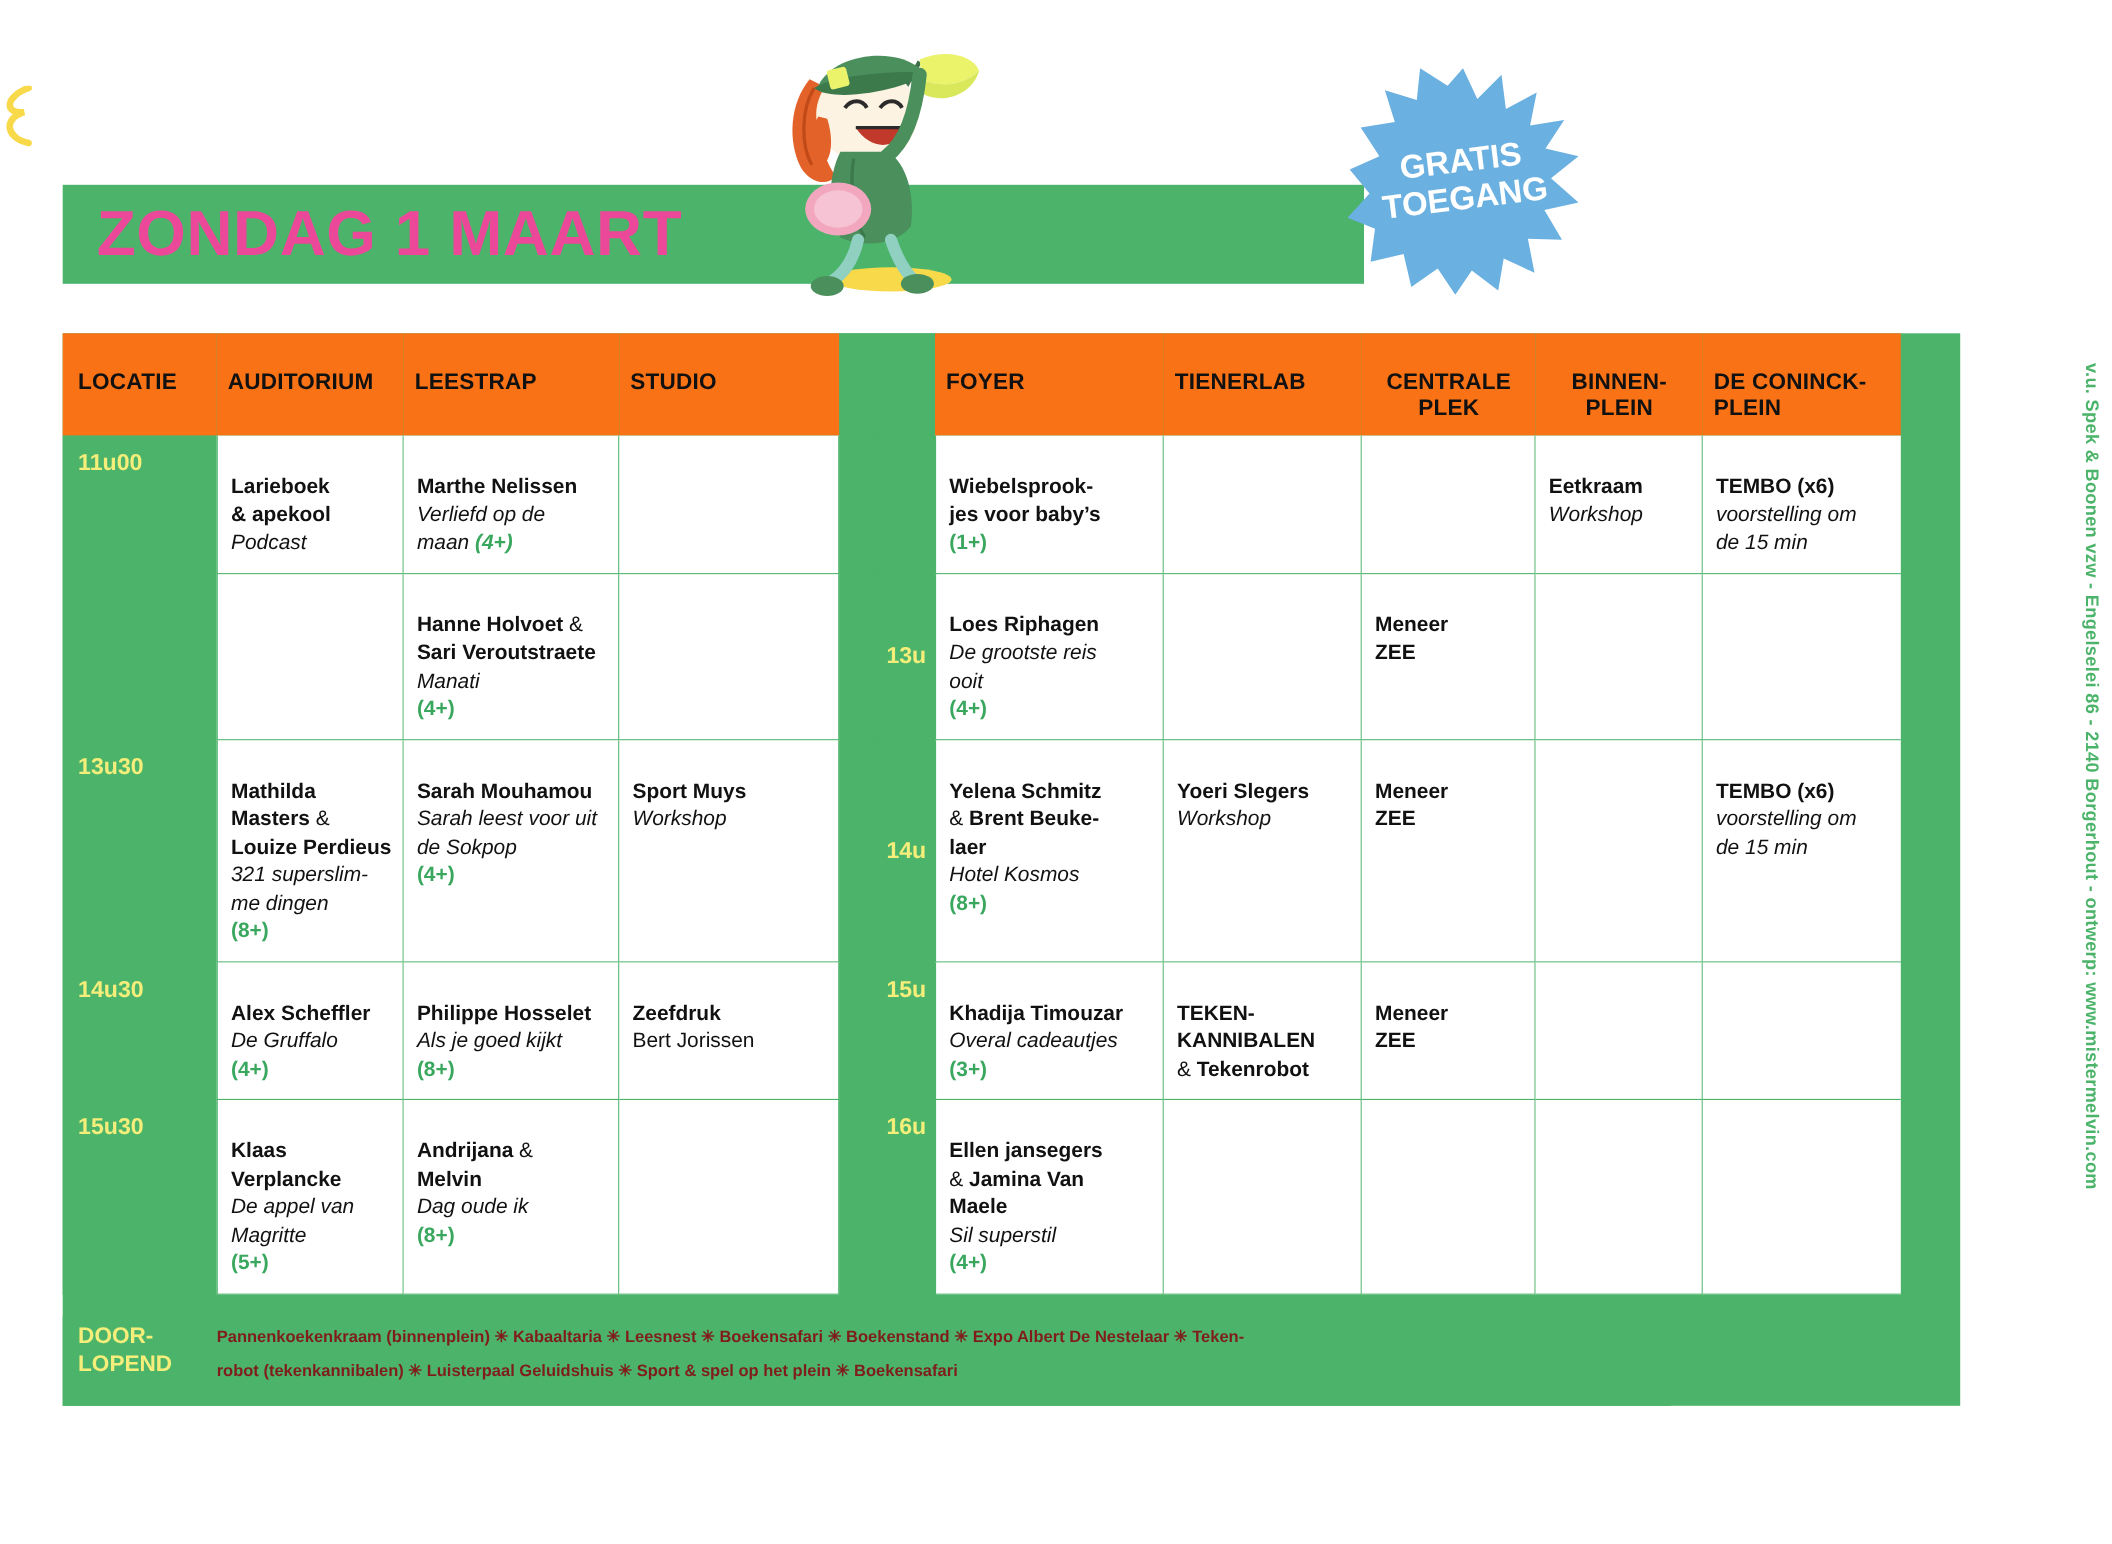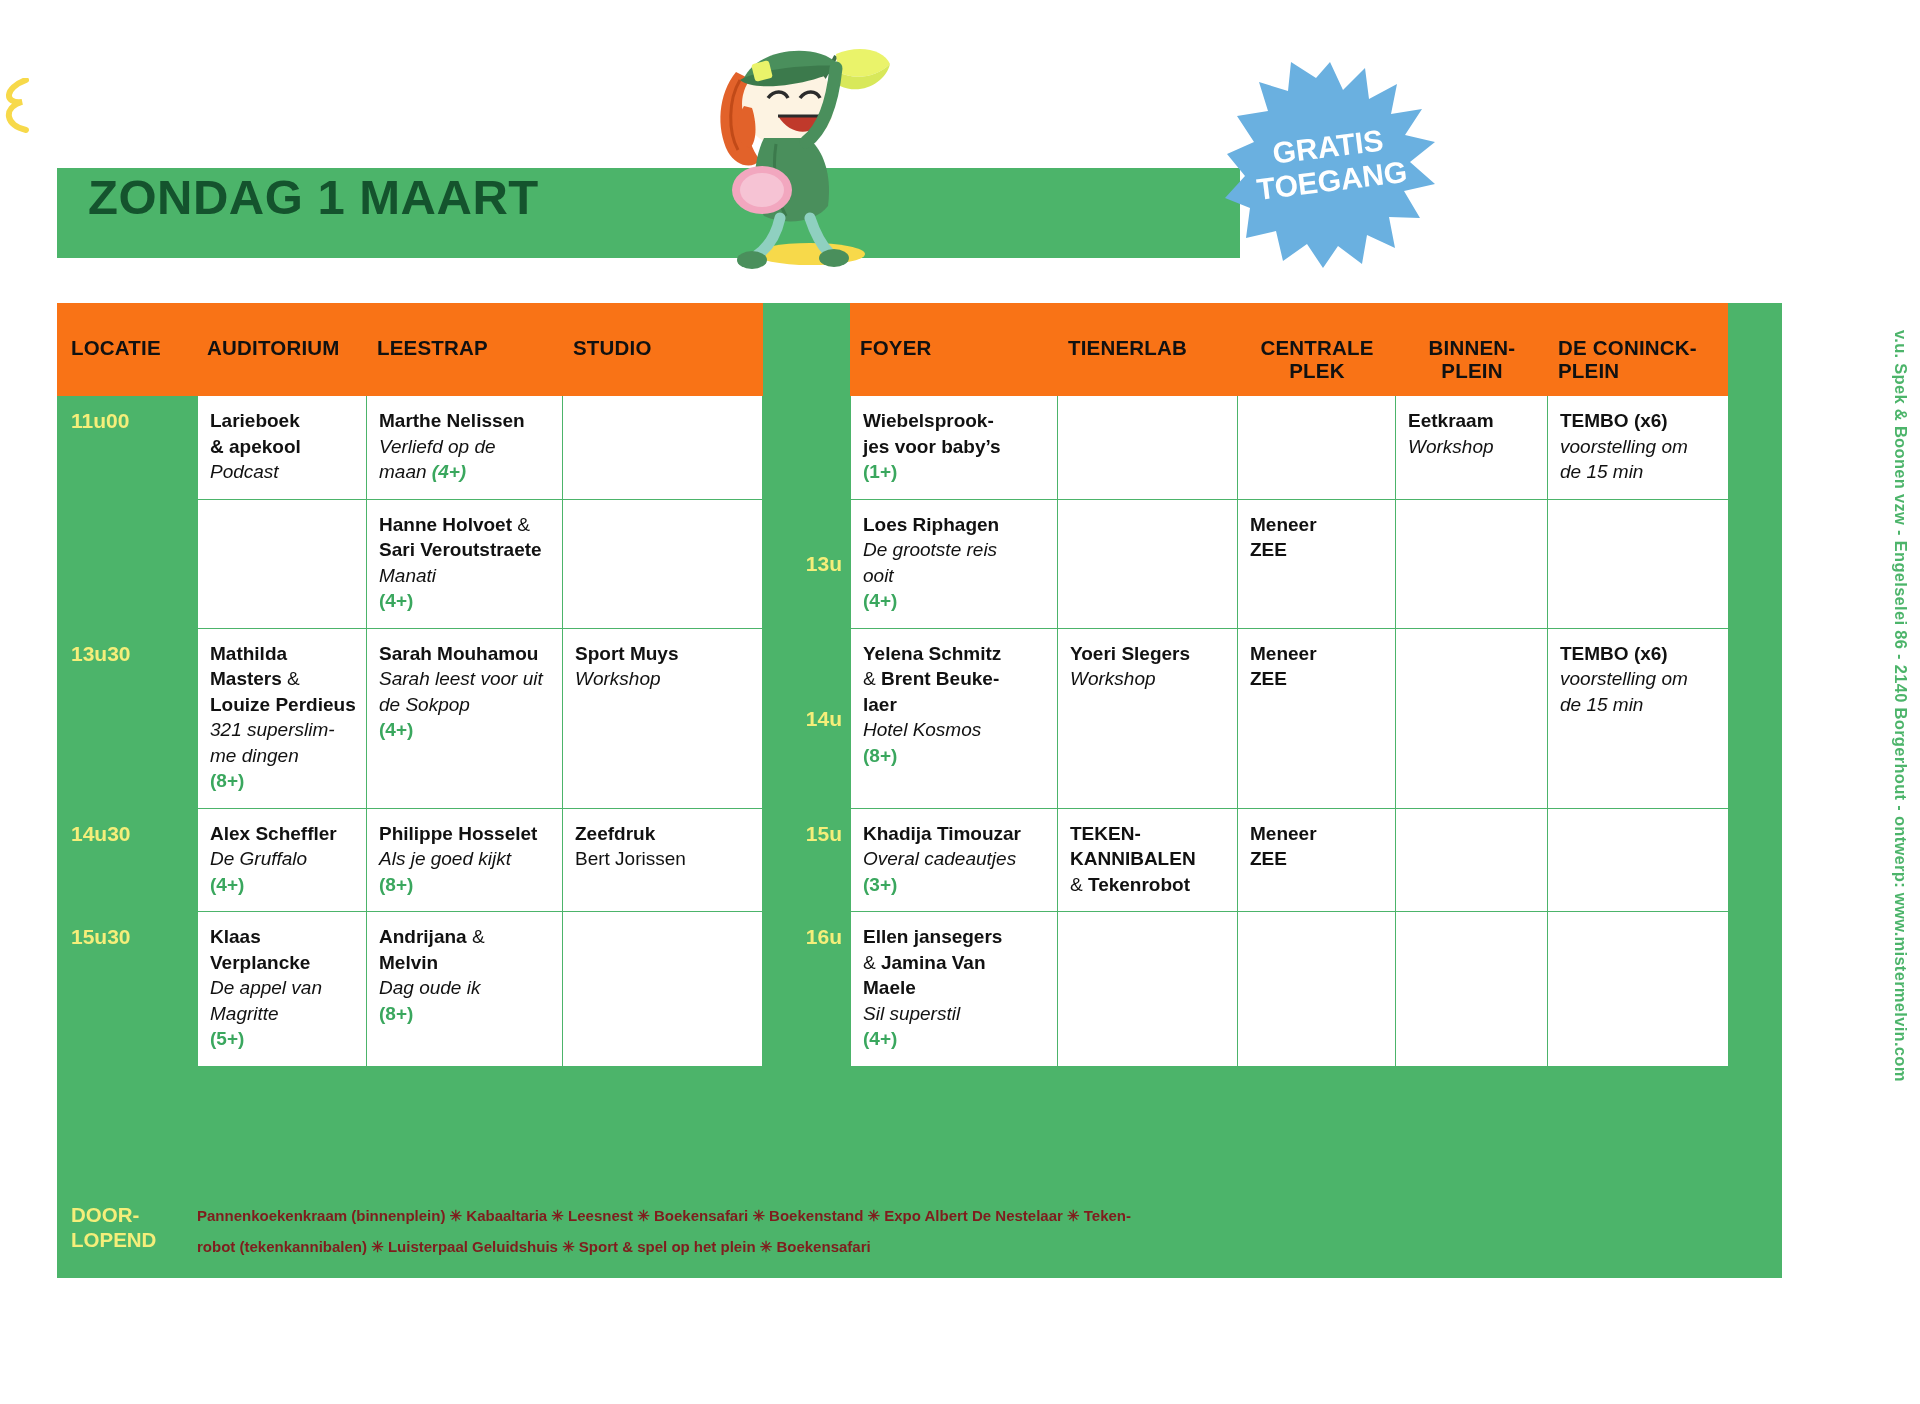--- a/index.html
+++ b/index.html
@@ -13,22 +13,22 @@
 
   
   .corner-squiggle{position:absolute;left:-4px;top:78px;width:40px;height:60px;}
 
   
   .title-banner{
     position:absolute;left:57px;top:168px;width:1183px;height:90px;
     background:#4cb46a;
   }
   .title-text{
-    position:absolute;left:88px;top:166px;
-    font-size:49px;font-weight:bold;color:#14532d;
+    position:absolute;left:88px;top:182px;
+    font-size:58px;font-weight:bold;color:#ec4899;
     letter-spacing:0.5px;line-height:62px;
     font-family:"Liberation Sans", sans-serif;
   }
 
   
   .mascot{position:absolute;left:640px;top:20px;width:290px;height:250px;}
   .mascot-shadow{
     position:absolute;left:755px;top:243px;width:110px;height:22px;
     background:#f7d94a;border-radius:50%;
   }
@@ -80,21 +80,21 @@
   .timecell{
     background:#4cb46a;color:#f5ee7a;
     font-size:21px;font-weight:bold;
     padding:12px 10px 0 14px;
     line-height:26px;
   }
   .timecell.r{text-align:right;padding:12px 8px 0 0;}
   .timecell.mid{display:flex;align-items:center;justify-content:flex-end;padding:0 8px 0 0;text-align:center;}
   .gapcell{background:#4cb46a;}
 
-  .nm{font-weight:bold;}
+  .nm{font-weight:bold;margin-top:22px;}
   .ti{font-style:italic;}
   .age{color:#3aa75e;font-weight:bold;}
   .amp{font-weight:normal;}
   .plain{font-weight:normal;}
 
   
   .doorlopend{
     position:absolute;left:57px;top:1196px;width:1462px;height:82px;
     background:#4cb46a;display:flex;align-items:flex-start;
   }

